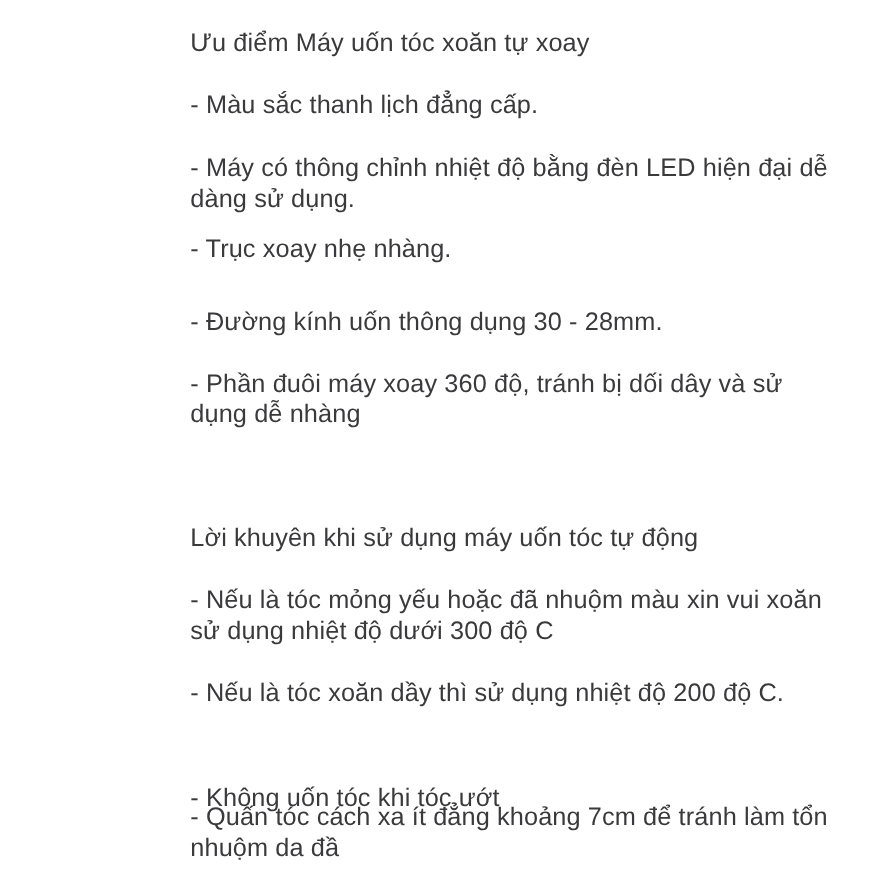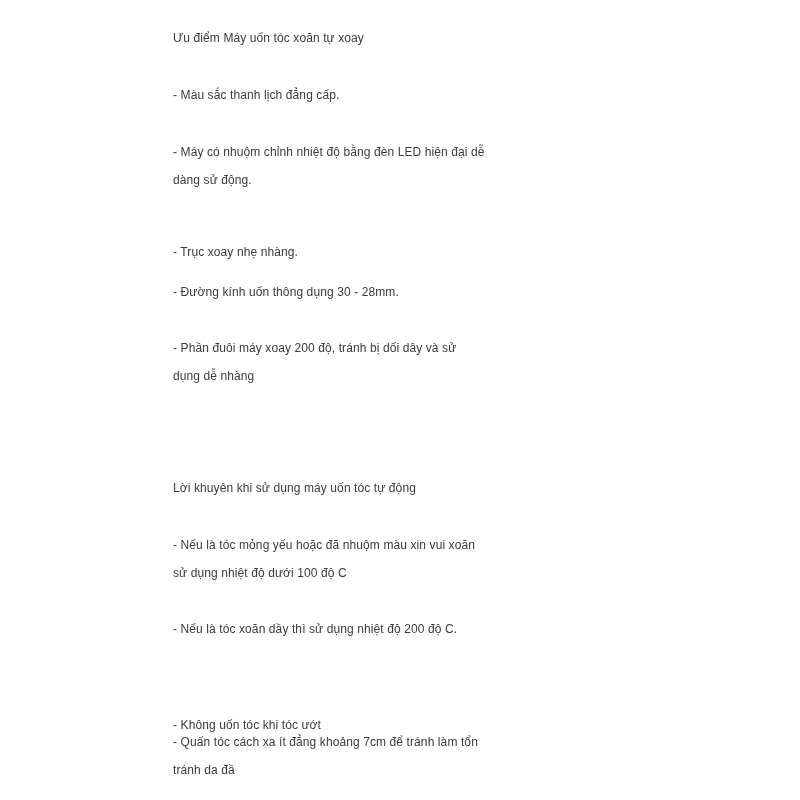--- a/index.html
+++ b/index.html
@@ -18,48 +18,48 @@
     .page {
       position: absolute;
       left: 173px;
       top: 0;
       width: 470px;
     }
     .line {
       position: absolute;
       left: 0;
       white-space: nowrap;
-      font-size: 12px;
+      font-size: 23px;
       line-height: 28px;
       letter-spacing: 0.1px;
     }
   </style>
 </head>
 <body>
 
 <div class="page">
 
   <div class="line" style="top:24px">Ưu điểm Máy uốn tóc xoăn tự xoay</div>
 
   <div class="line" style="top:81px">- Màu sắc thanh lịch đẳng cấp.</div>
 
-  <div class="line" style="top:138px">- Máy có nhuộm chỉnh nhiệt độ bằng đèn LED hiện đại dễ</div>
-  <div class="line" style="top:166px">dàng sử động.</div>
+  <div class="line" style="top:138px">- Máy có thông chỉnh nhiệt độ bằng đèn LED hiện đại dễ</div>
+  <div class="line" style="top:166px">dàng sử dụng.</div>
 
-  <div class="line" style="top:238px">- Trục xoay nhẹ nhàng.</div>
+  <div class="line" style="top:212px">- Trục xoay nhẹ nhàng.</div>
 
   <div class="line" style="top:278px">- Đường kính uốn thông dụng 30 - 28mm.</div>
 
-  <div class="line" style="top:334px">- Phần đuôi máy xoay 200 độ, tránh bị dối dây và sử</div>
+  <div class="line" style="top:334px">- Phần đuôi máy xoay 360 độ, tránh bị dối dây và sử</div>
   <div class="line" style="top:362px">dụng dễ nhàng</div>
 
   <div class="line" style="top:474px">Lời khuyên khi sử dụng máy uốn tóc tự động</div>
 
   <div class="line" style="top:531px">- Nếu là tóc mỏng yếu hoặc đã nhuộm màu xin vui xoăn</div>
-  <div class="line" style="top:559px">sử dụng nhiệt độ dưới 100 độ C</div>
+  <div class="line" style="top:559px">sử dụng nhiệt độ dưới 300 độ C</div>
 
   <div class="line" style="top:615px">- Nếu là tóc xoăn dầy thì sử dụng nhiệt độ 200 độ C.</div>
 
   <div class="line" style="top:711px">- Không uốn tóc khi tóc ướt</div>
 
   <div class="line" style="top:728px">- Quấn tóc cách xa ít đẳng khoảng 7cm để tránh làm tổn</div>
-  <div class="line" style="top:756px">tránh da đầ</div>
+  <div class="line" style="top:756px">nhuộm da đầ</div>
 </div>
 
 </body></html>

